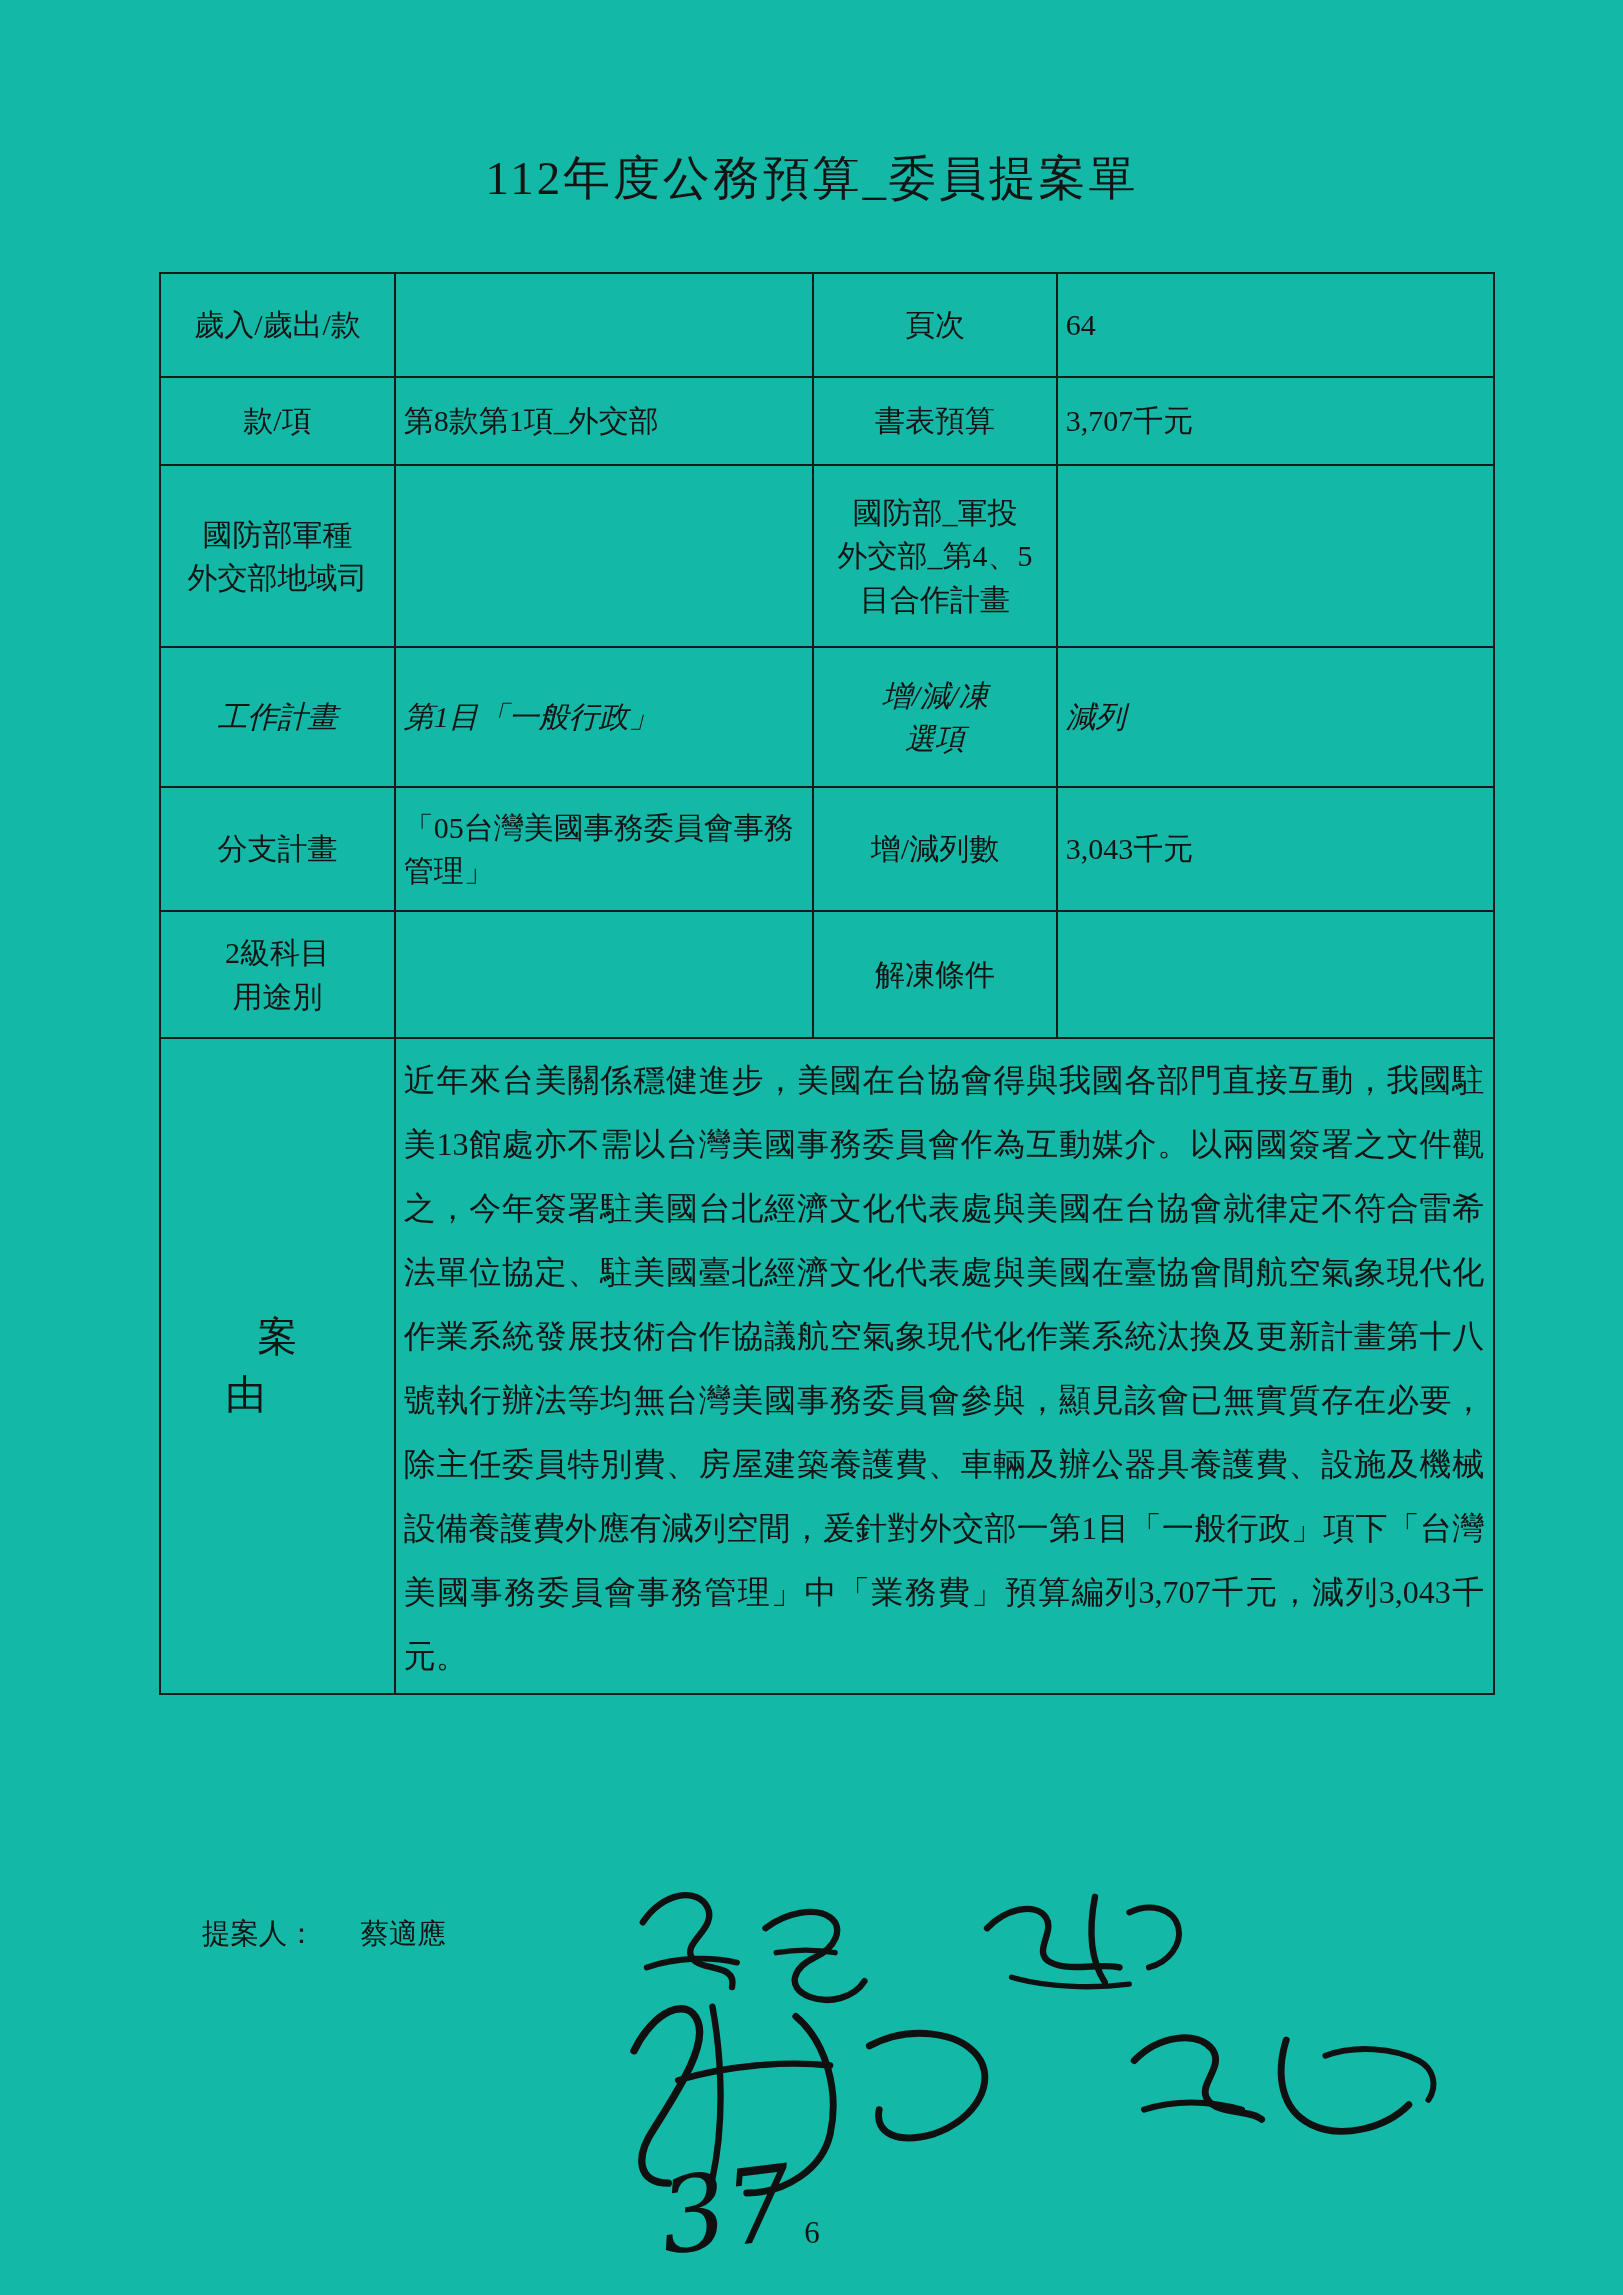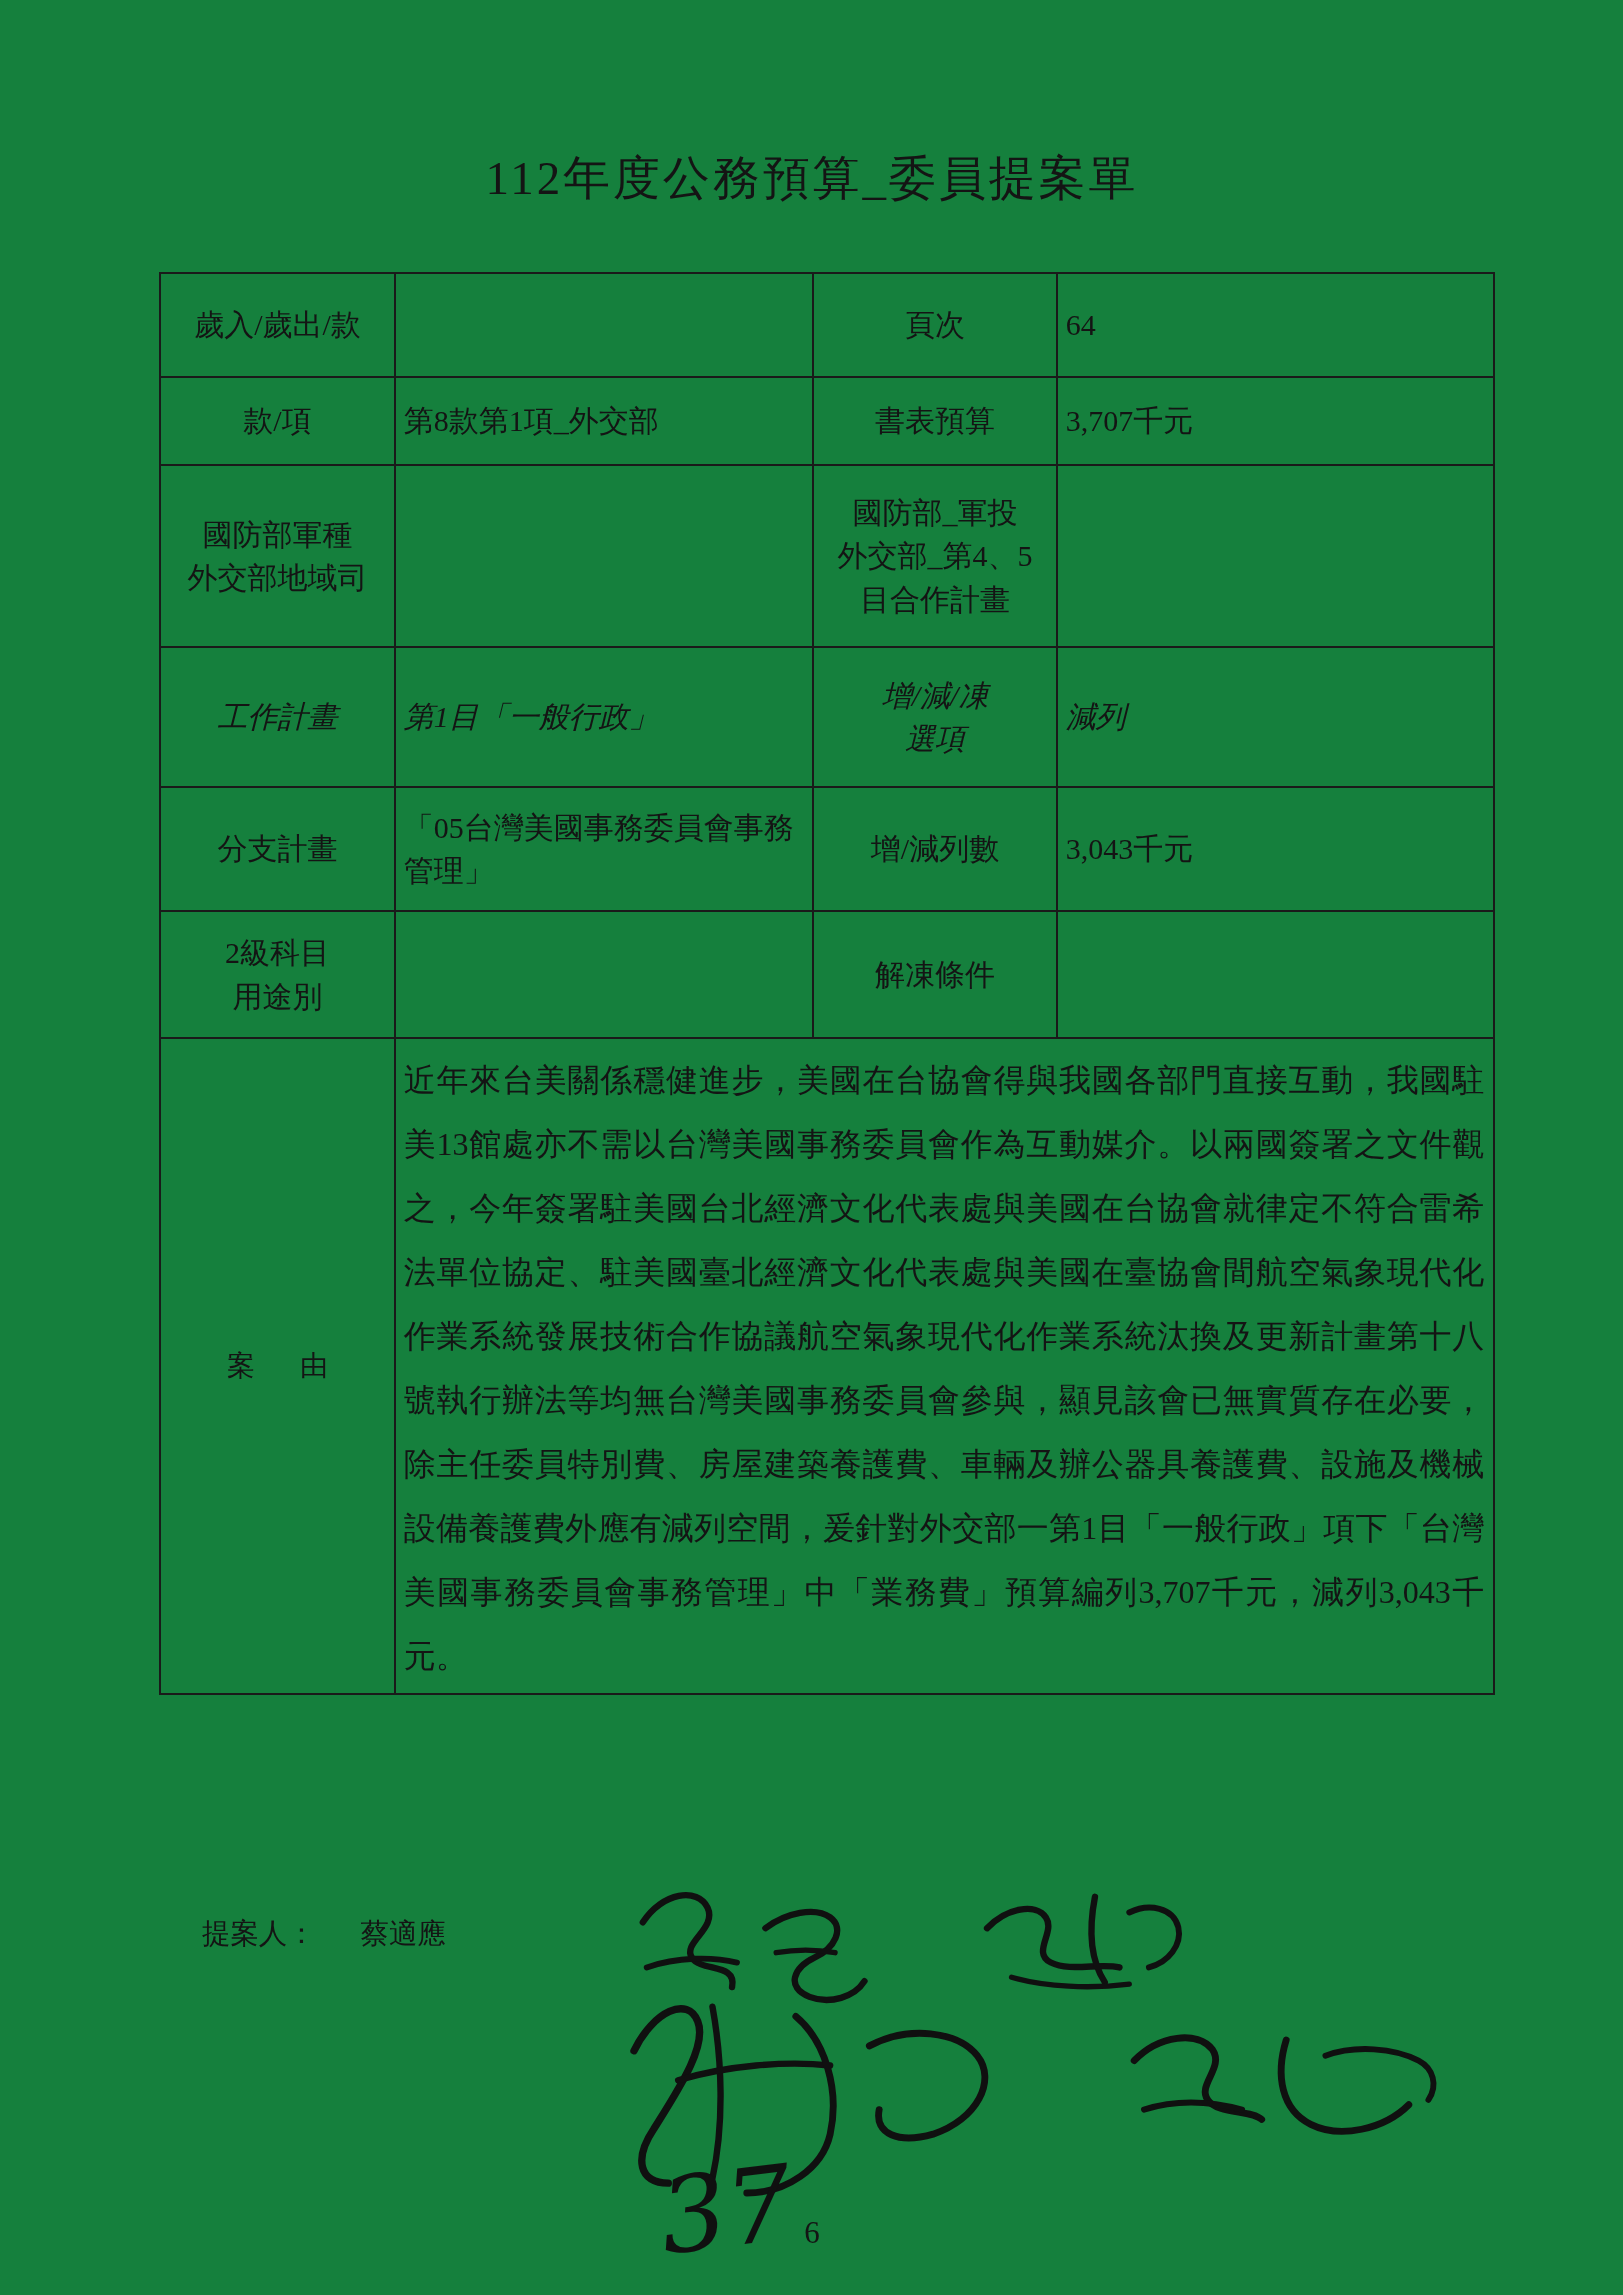--- a/index.html
+++ b/index.html
@@ -4,21 +4,21 @@
 <style>
   html, body {
     margin: 0;
     padding: 0;
     background: #e9e9e9;
   }
   .page {
     position: relative;
     width: 1624px;
     height: 2295px;
-    background: #15803d;
+    background: #14b8a6;
     font-family: "Liberation Serif", "DejaVu Serif", serif;
     color: #141414;
     overflow: hidden;
   }
   .title {
     position: absolute;
     top: 147px;
     left: 0;
     width: 100%;
     margin: 0;
@@ -61,21 +61,21 @@
   tr.r2 { height: 88px; }
   tr.r3 { height: 182px; }
   tr.r4 { height: 140px; font-style: italic; }
   tr.r5 { height: 124px; }
   tr.r6 { height: 124px; }
   tr.r7 { height: 127px; }
   tr.r8 { height: 652px; }
   td.case-label {
     letter-spacing: 1.6em;
     text-indent: 1.6em;
-    font-size: 28px;
+    font-size: 40px;
     margin-top: 12px;
   }
   td.case-text {
     font-size: 32px;
     line-height: 64px;
     text-align: justify;
     vertical-align: top;
     padding: 8.8px 8.8px 4.9px 7.8px;
   }
   .proposer {

